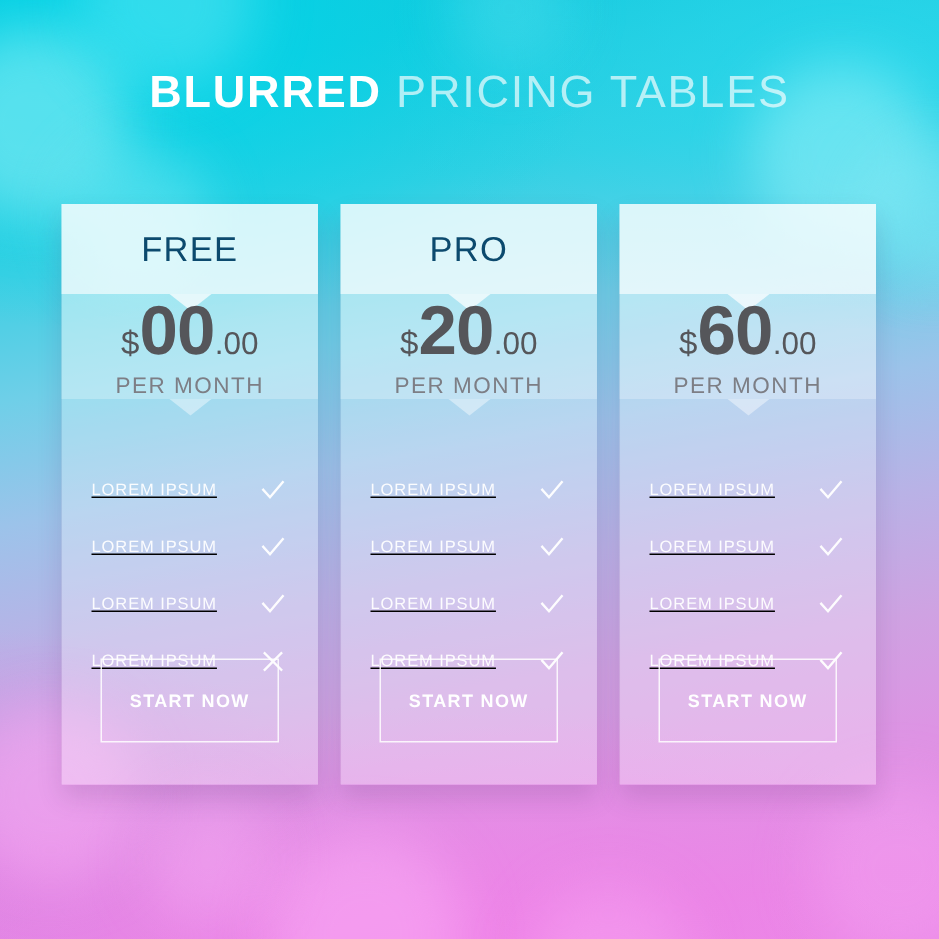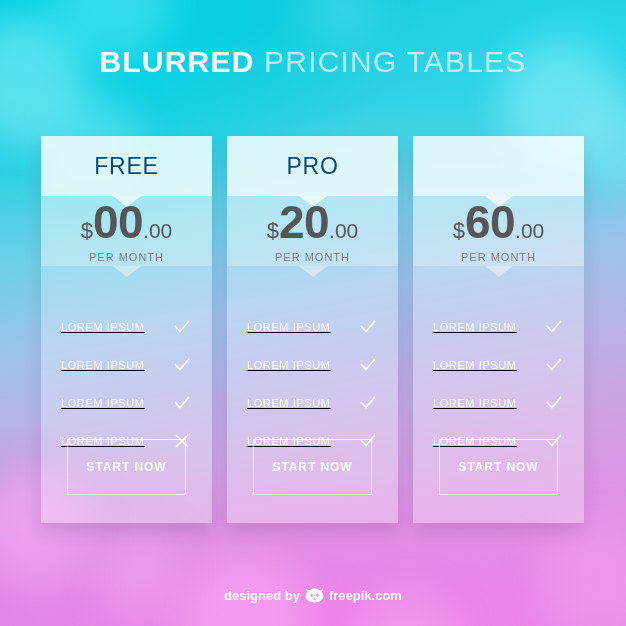--- a/index.html
+++ b/index.html
@@ -157,21 +157,21 @@
     justify-content: center;
     color: #55565a;
     line-height: 1;
   }
   .p-cur  { font-size: 22px; font-weight: normal; }
   .p-main { font-size: 46px; font-weight: bold; letter-spacing: -.5px; }
   .p-dec  { font-size: 21px; font-weight: normal; }
 
   .per-month {
     margin-top: 6px;
-    font-size: 11px;
+    font-size: 15px;
     letter-spacing: 1px;
     color: #7d7e85;
   }
 
   
   .card-body {
     position: relative;
     flex: 1 1 auto;
     padding: 42px 20px 0 20px;
     text-decoration: underline;
@@ -435,28 +435,14 @@
         </div>
       </div>
 
       <div class="cta-wrap">
         <button class="cta">START NOW</button>
       </div>
     </div>
 
   </div>
 
-  <div class="footer">
-    <span>designed by</span>
-    <span>
-      <svg class="fp-logo" viewBox="0 0 19 15">
-        <path d="M2.2 4.2 L0.9 0.9 L4.2 2.6 A7.2 7.2 0 0 1 14.8 2.6 L18.1 0.9 L16.8 4.2
-                 A6.2 6.2 0 0 1 18.4 8.3 C18.4 12.0 14.4 14.4 9.5 14.4
-                 C4.6 14.4 0.6 12.0 0.6 8.3 A6.2 6.2 0 0 1 2.2 4.2 Z" fill="#ffffff"></path>
-        <ellipse cx="6.6" cy="7.3" rx="1.25" ry="1.6" fill="#e98ae6"></ellipse>
-        <ellipse cx="12.4" cy="7.3" rx="1.25" ry="1.6" fill="#e98ae6"></ellipse>
-        <path d="M6.4 10.6 A3.6 2.3 0 0 0 12.6 10.6 Z" fill="#e98ae6"></path>
-      </svg>
-    </span>
-    <span>freepik.com</span>
-  </div>
 
 </div>
 
 </body></html>

